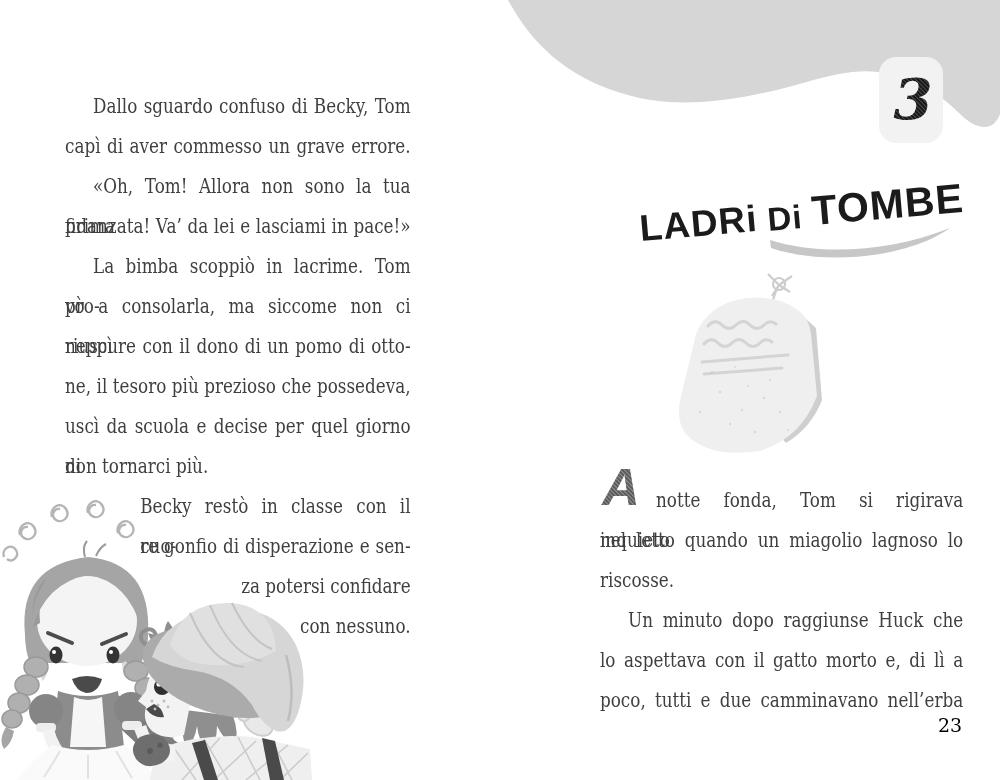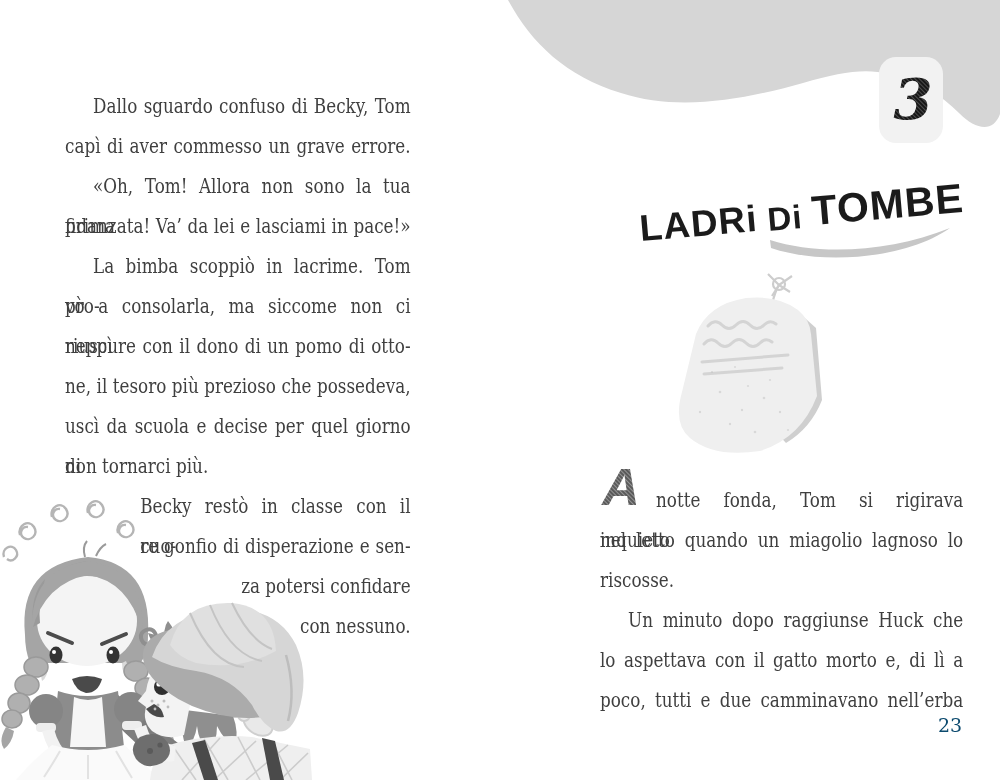--- a/index.html
+++ b/index.html
@@ -31,21 +31,21 @@
     position:absolute;left:638px;top:168px;width:280px;height:70px;
     transform:rotate(-5deg);display:flex;align-items:flex-end;gap:10px;
     font-family:"Liberation Sans",sans-serif;font-weight:bold;
     color:#1b1b1b;letter-spacing:1px;white-space:nowrap;
   }
   #chapter-title .w0{font-size:37px;}
   #chapter-title .w1{font-size:33px;}
   #chapter-title .w2{font-size:41px;}
   
   #page-number{
-    position:absolute;left:938px;top:714px;font-size:19px;color:#0c4a6e;text-align:center;
+    position:absolute;left:938px;top:714px;font-size:19px;color:#000000;text-align:center;
   }
   .abs{position:absolute;}
 </style>
 </head>
 <body>
 
 <div id="spread">
 
   <svg class="abs" style="left:0;top:0;" width="1000" height="170" viewBox="0 0 1000 170">
     <path d="M 508,0

